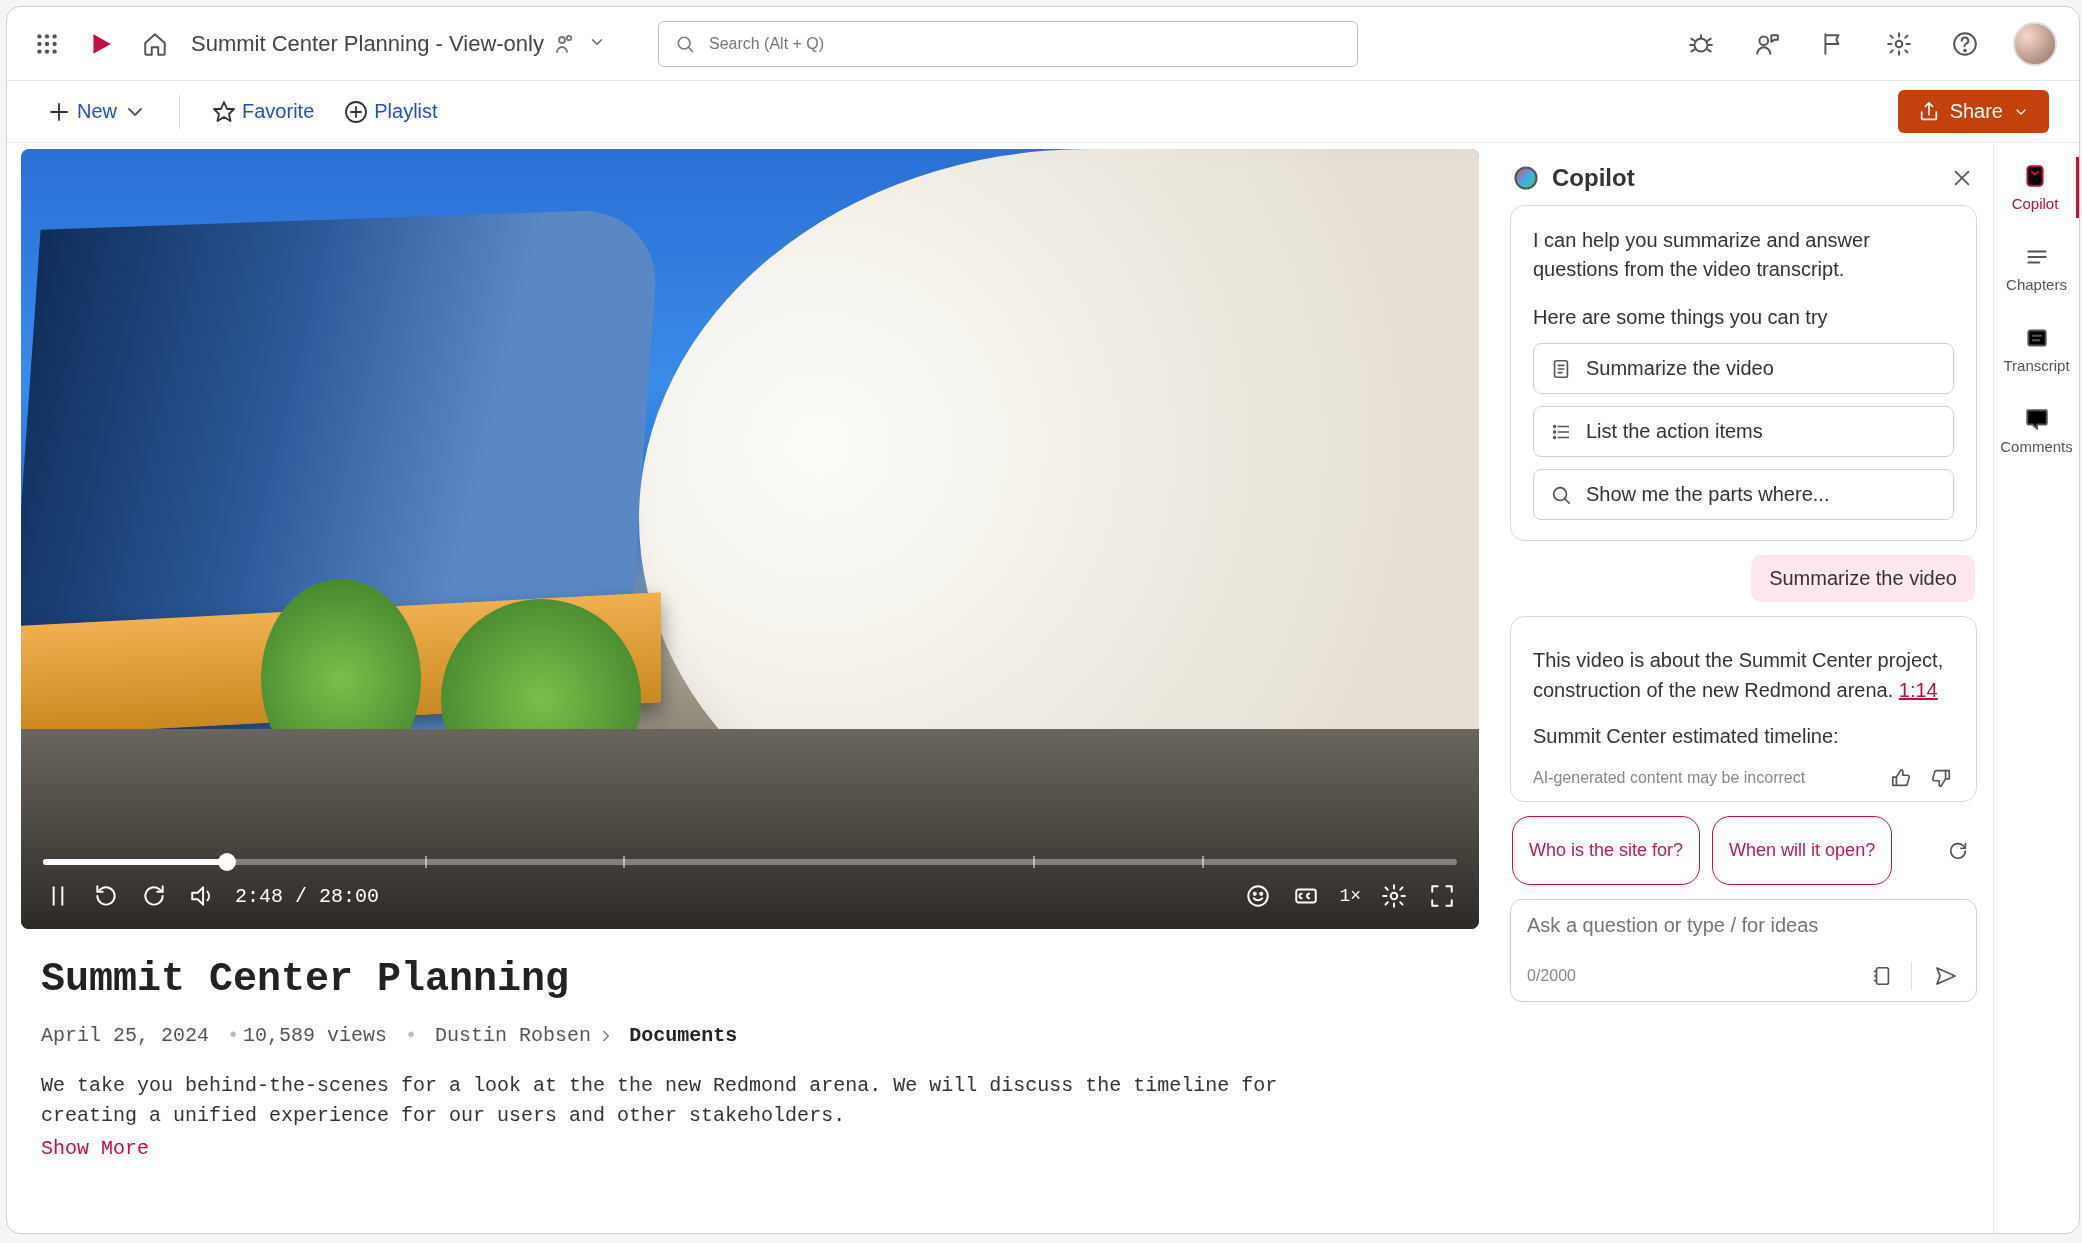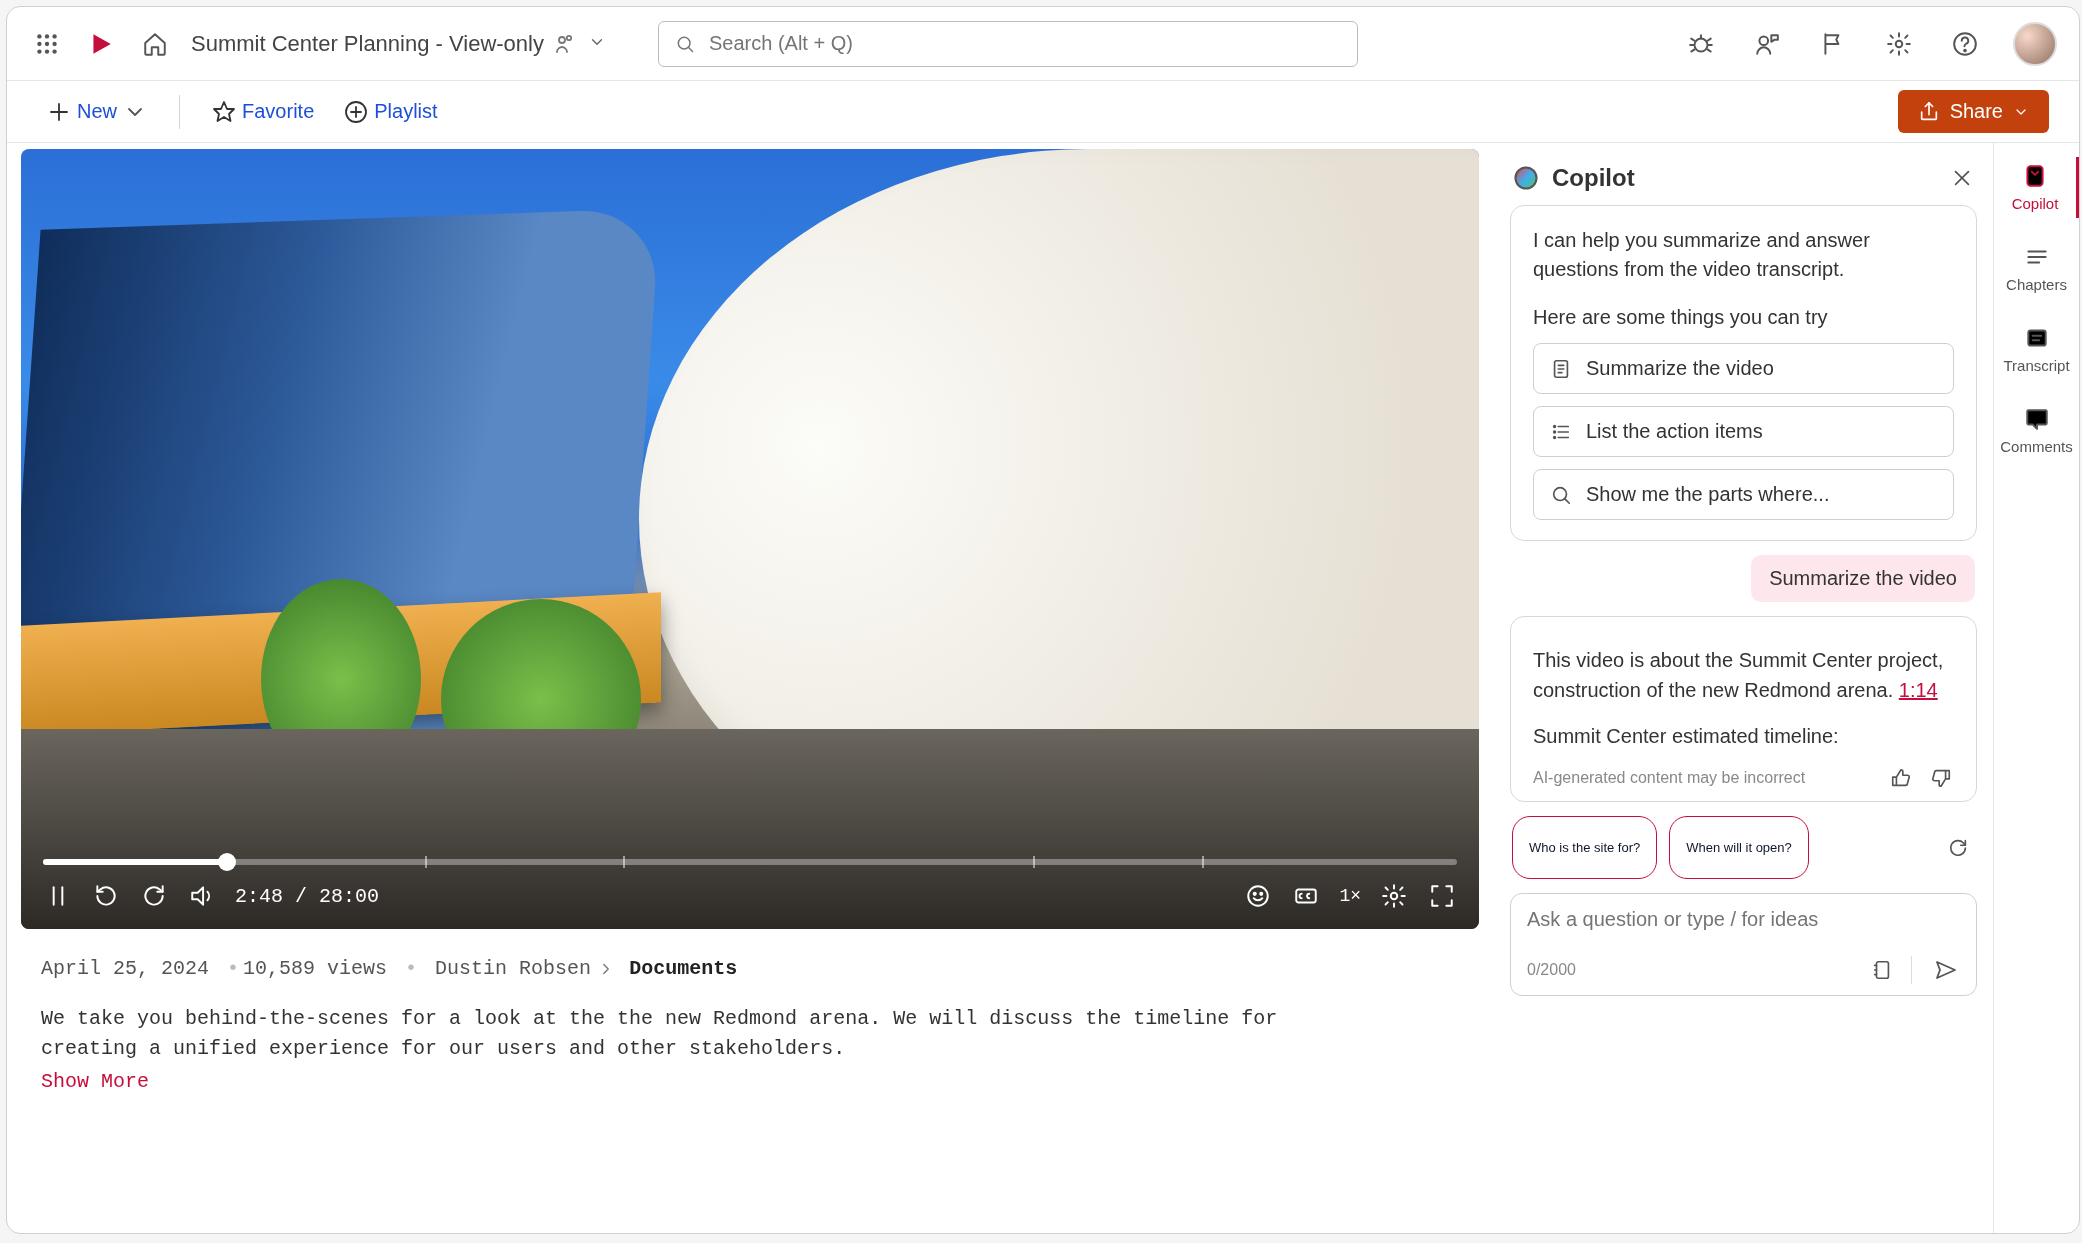--- a/index.html
+++ b/index.html
@@ -6,21 +6,21 @@
 body { font-family: "Segoe UI", Arial, sans-serif; background: #f5f5f5; width: 2082px; height: 1243px; overflow: hidden; }
 .app { width: 2074px; height: 1228px; margin: 6px; background: #fff; border-radius: 14px; border: 1px solid #d0d0d0; display: flex; flex-direction: column; overflow: hidden; }
 
 
 .topbar { height: 74px; display: flex; align-items: center; padding: 0 22px; gap: 18px; border-bottom: 1px solid #e6e6e6; }
 .topbar .iconbtn { width: 36px; height: 36px; display: flex; align-items: center; justify-content: center; color: #555; cursor: pointer; border-radius: 4px; }
 .topbar .iconbtn svg { width: 26px; height: 26px; }
 .doc-title { font-size: 22px; color: #444; display: flex; align-items: center; gap: 10px; }
 .doc-title .sharebadge { display: flex; align-items: center; color: #666; }
 .searchbox { flex: 0 0 700px; margin-left: 34px; height: 46px; border: 1px solid #bcbcbc; border-radius: 6px; display: flex; align-items: center; padding: 0 16px; color: #888; gap: 14px; }
-.searchbox input { border: none; outline: none; font-size: 20px; flex: 1; color: #0f172a; background: transparent; }
+.searchbox input { border: none; outline: none; font-size: 16px; flex: 1; color: #0f172a; background: transparent; }
 .topbar .spacer { flex: 1; }
 .topbar-right { display: flex; align-items: center; gap: 30px; }
 .avatar { width: 44px; height: 44px; border-radius: 50%; background: radial-gradient(circle at 30% 30%, #f8d8c8, #907060); border: 2px solid #ddd; }
 
 
 .cmdbar { height: 62px; display: flex; align-items: center; padding: 0 30px; gap: 10px; border-bottom: 1px solid #e6e6e6; }
 .cmdbtn { display: flex; align-items: center; gap: 6px; padding: 6px 10px; font-size: 20px; color: #1d4ed8; cursor: pointer; border-radius: 4px; }
 .cmdbtn svg { width: 24px; height: 24px; }
 .divider-v { width: 1px; height: 34px; background: #d5d5d5; margin: 0 12px; }
 .cmdbar .spacer { flex: 1; }
@@ -73,21 +73,21 @@
 .suggest svg { width: 22px; height: 22px; }
 .userbubble { align-self: flex-end; background: #fde6ec; color: #333; border-radius: 10px; padding: 12px 18px; font-size: 20px; margin: 14px 2px 14px auto; max-width: 80%; }
 .response { border: 1px solid #d8d8d8; border-radius: 14px; padding: 28px 22px 10px 22px; font-size: 20px; color: #333; line-height: 1.5; }
 .response a.ts { color: #c50e3c; text-decoration: underline; cursor:pointer; }
 .response ul { margin: 6px 0 0 4px; padding-left: 22px; }
 .response li { margin: 4px 0; }
 .ai-footer { display: flex; align-items: center; margin-top: 14px; gap: 14px; }
 .ai-dis { font-size: 16px; color: #888; flex: 1; }
 .thumbbtn { width: 26px; height: 26px; cursor: pointer; display:flex; align-items:center; justify-content:center; }
 .chips { display: flex; gap: 12px; margin: 14px 2px 0 2px; align-items:center; }
-.chip { border: 1px solid #c50e3c; color: #0f172a; border-radius: 18px; padding: 23px 16px; font-size: 13px; cursor: pointer; }
+.chip { border: 1px solid #c50e3c; color: #be185d; border-radius: 18px; padding: 23px 16px; font-size: 18px; cursor: pointer; }
 .chips .refresh { margin-left:auto; width:34px; height:34px; cursor:pointer; display:flex;align-items:center;justify-content:center;}
 .askbox { margin-top: 14px; border: 1px solid #cfcfcf; border-radius: 12px; padding: 14px 16px 10px 16px; display: flex; flex-direction: column; }
 .askbox input { border: none; outline: none; font-size: 20px; color: #333; background:transparent; }
 .askrow { display: flex; align-items: center; margin-top: 24px; }
 .charcount { font-size: 16px; color: #888; }
 .askrow .spacer { flex: 1; }
 .askrow .iconbtn { width: 30px; height: 30px; cursor: pointer; display:flex;align-items:center;justify-content:center; margin-left: 14px; }
 .askrow .sep { width:1px; height:28px; background:#ddd; margin:0 4px 0 14px;}
 
 
@@ -300,20 +300,21 @@
                   <polyline points="16 3 21 3 21 8"></polyline>
                   <polyline points="21 16 21 21 16 21"></polyline>
                   <polyline points="8 21 3 21 3 16"></polyline>
                 </svg>
               </div>
           </div>
         </div>
       </div>
 
       <div class="meta">
+        <div class="video-title">Summit Center Planning</div>
         <div class="metarow">
           <span>April 25, 2024</span>
           <span class="dot">10,589 views</span>
           <span class="dot"></span>
           <a>
               <span>Dustin Robsen</span>
             <svg width="18" height="18" viewBox="0 0 24 24" fill="none" stroke="#777">
                 <polyline points="9 6 15 12 9 18"></polyline>
               </svg>
           </a>

